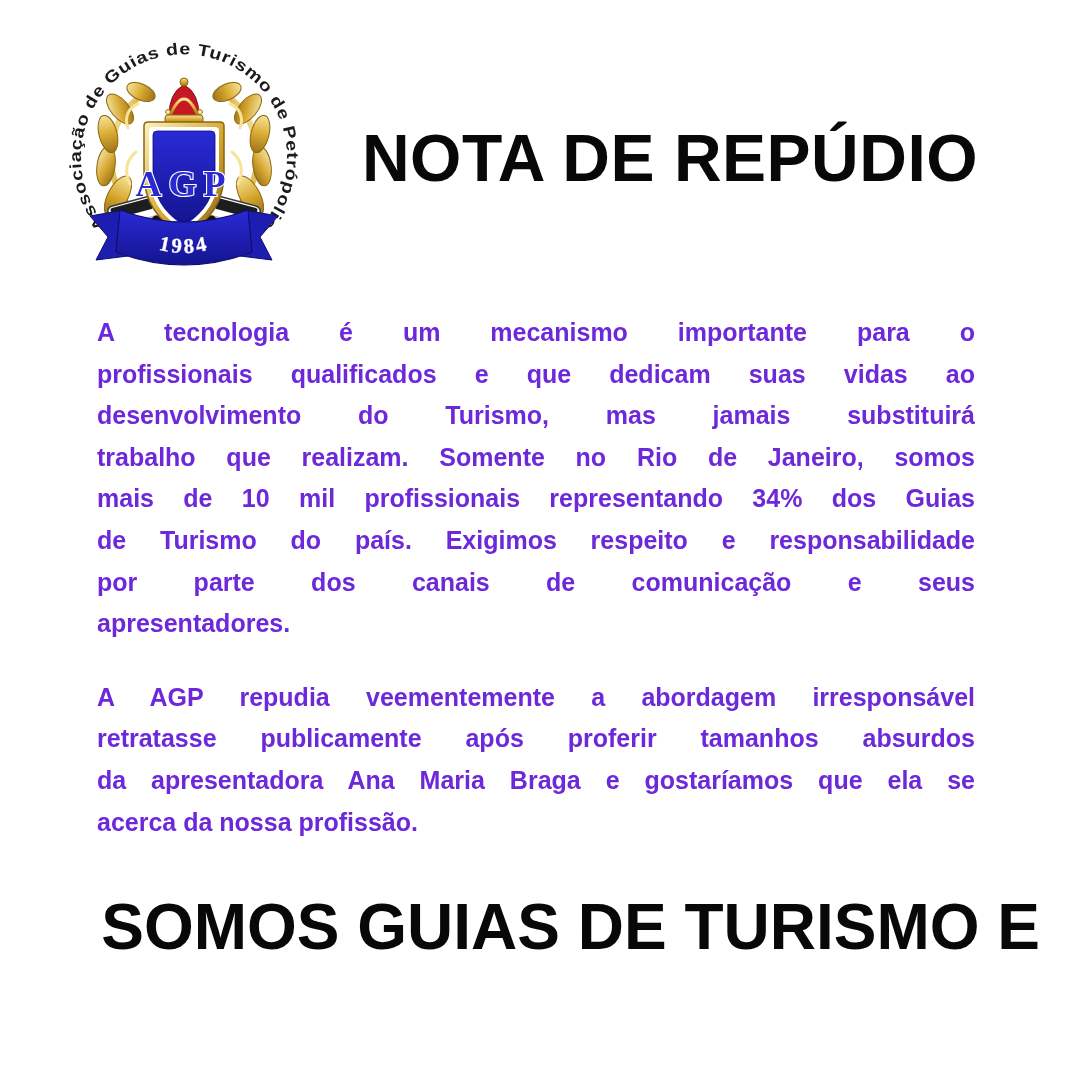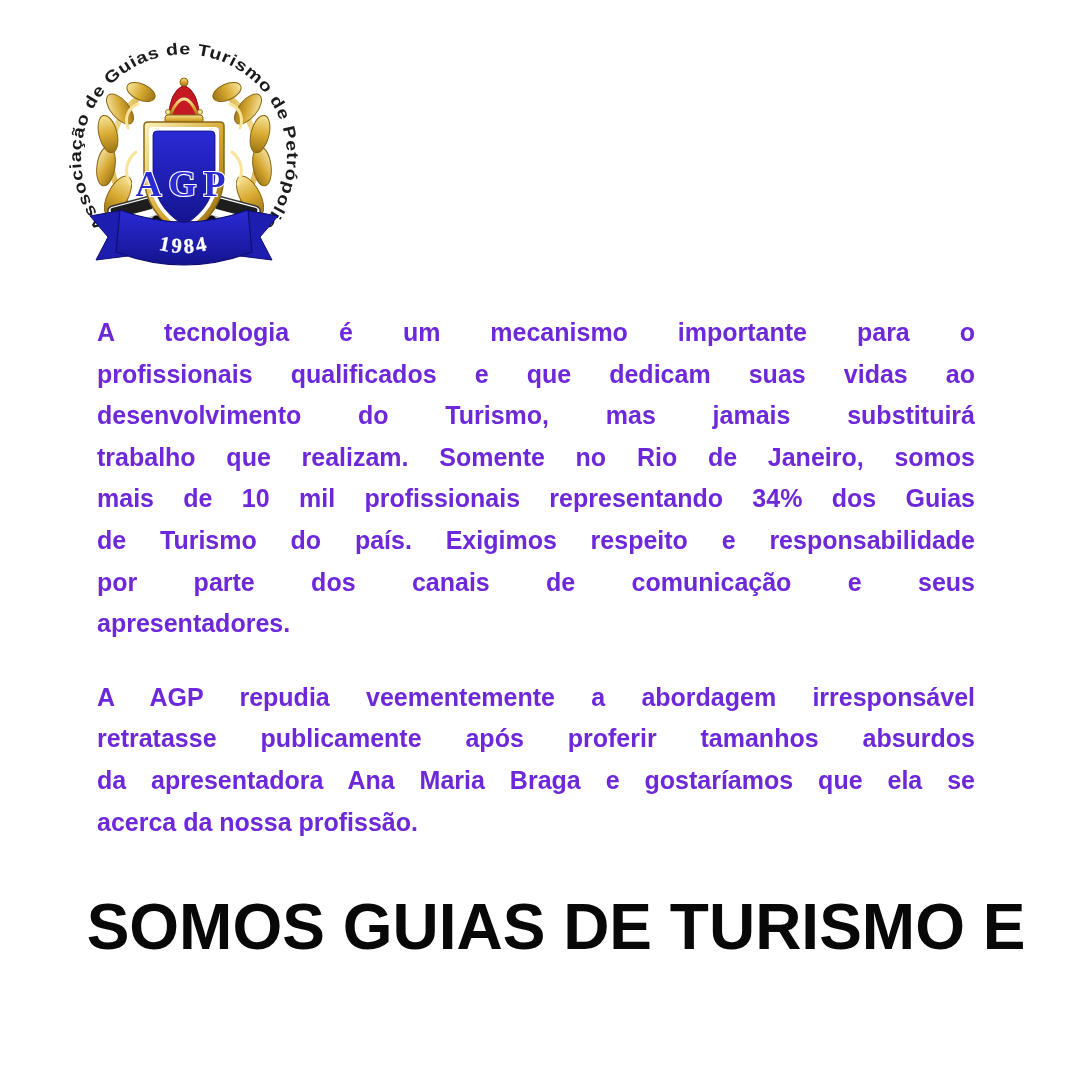--- a/index.html
+++ b/index.html
@@ -76,24 +76,24 @@
     display: block;
     height: 41.6px;
     line-height: 41.6px;
     text-align: justify;
     text-align-last: justify;
     white-space: normal;
   }
   .line.last { text-align-last: left; }
   .footer {
     position: absolute;
-    left: 56px;
+    left: 40px;
     top: 884px;
     width: 1000px;
-    text-align: center;
+    text-align: right;
     font-size: 64px;
     font-weight: bold;
     line-height: 86px;
     color: #080808;
   }
   .footer-line { white-space: nowrap; }
 </style>
 </head>
 <body>
 
@@ -175,20 +175,21 @@
         <path d="M46,192 L80,186 L84,232 L52,236 L64,213 Z" fill="#1d1db0" stroke="#0e0e70" stroke-width="1"></path>
         <path d="M234,192 L200,186 L196,232 L228,236 L216,213 Z" fill="#1d1db0" stroke="#0e0e70" stroke-width="1"></path>
         <path d="M76,186 Q140,210 204,186 L208,228 Q140,254 72,228 Z" fill="url(#blueGrad)" stroke="#0e0e70" stroke-width="1.2"></path>
         <text class="year-text" text-anchor="middle">
           <textPath href="#yearPath" startOffset="50%">1984</textPath>
         </text>
       </g>
     </svg>
   </div>
 
+  <h1 class="title">NOTA DE REPÚDIO</h1>
 
   <div class="content">
     <p class="para">
       <span class="line">A tecnologia é um mecanismo importante para o</span>
       <span class="line">profissionais qualificados e que dedicam suas vidas ao</span>
       <span class="line">desenvolvimento do Turismo, mas jamais substituirá</span>
       <span class="line">trabalho que realizam. Somente no Rio de Janeiro, somos</span>
       <span class="line">mais de 10 mil profissionais representando 34% dos Guias</span>
       <span class="line">de Turismo do país. Exigimos respeito e responsabilidade</span>
       <span class="line">por parte dos canais de comunicação e seus</span>

